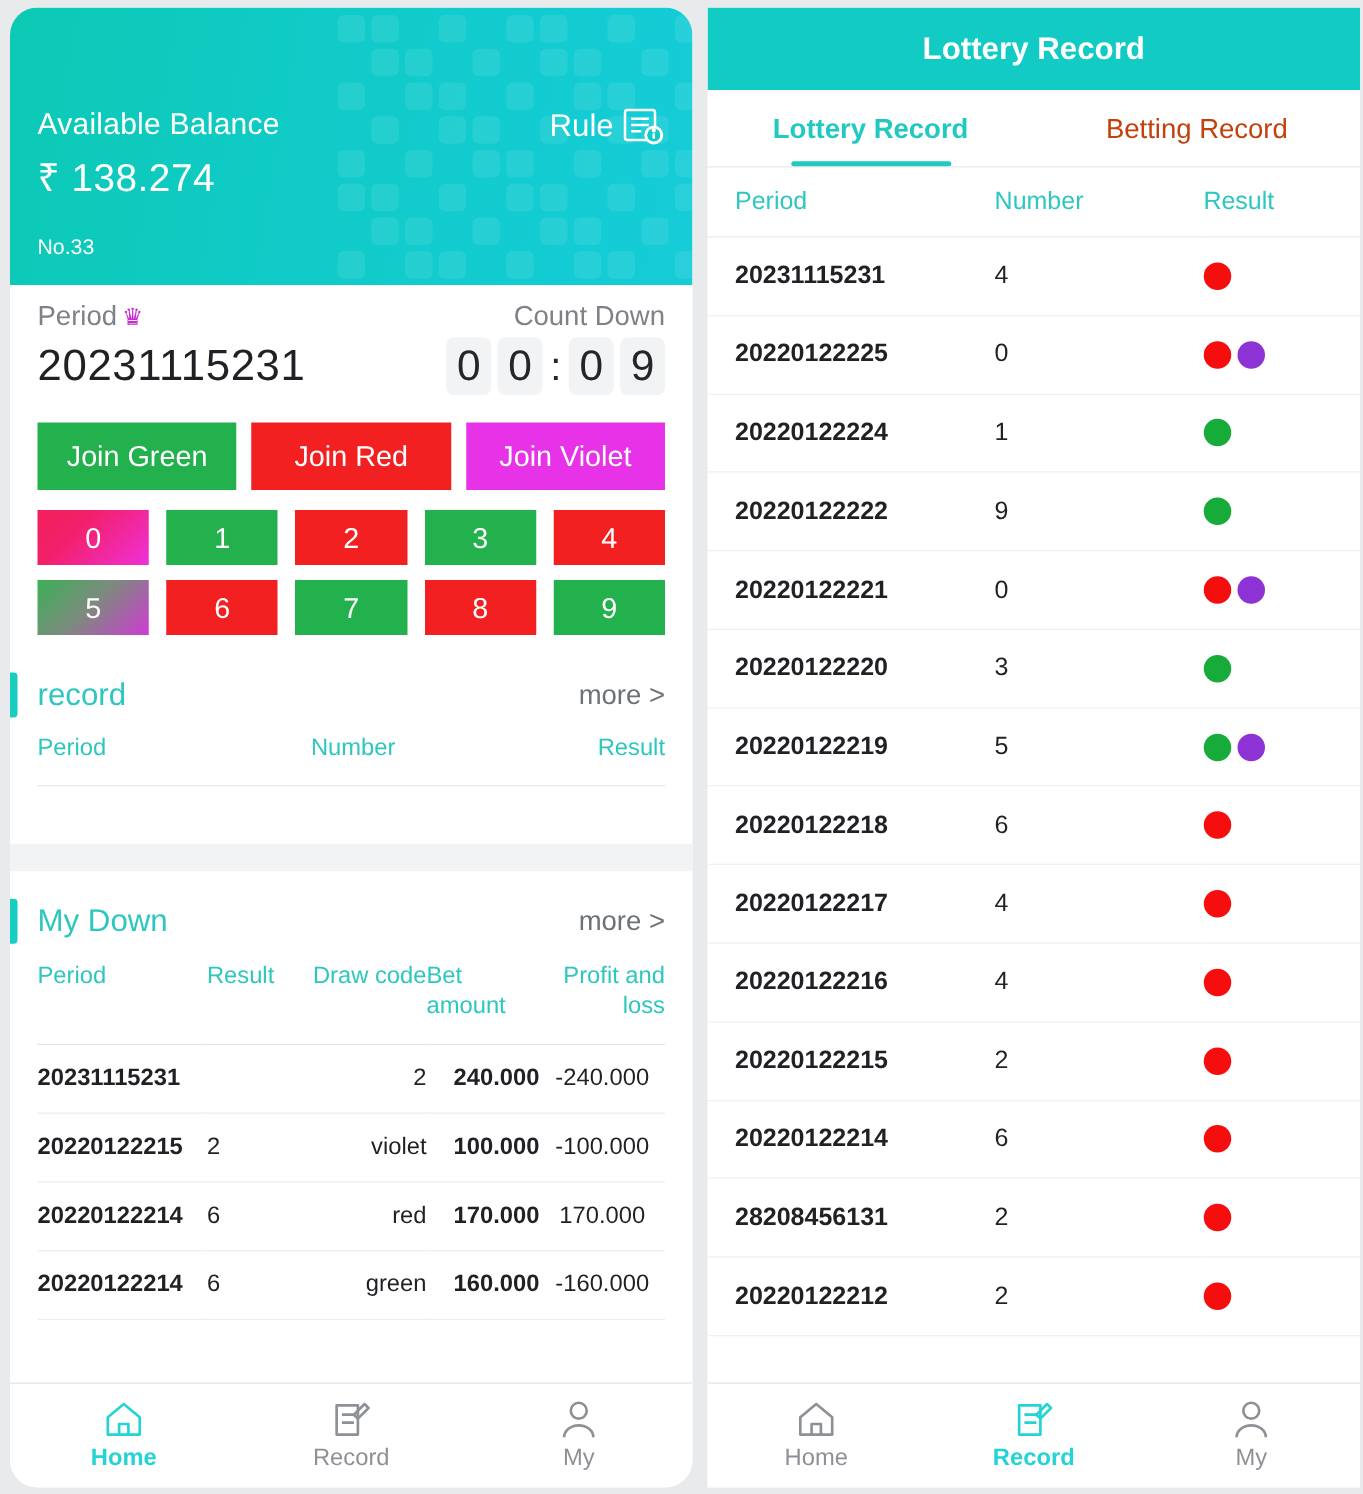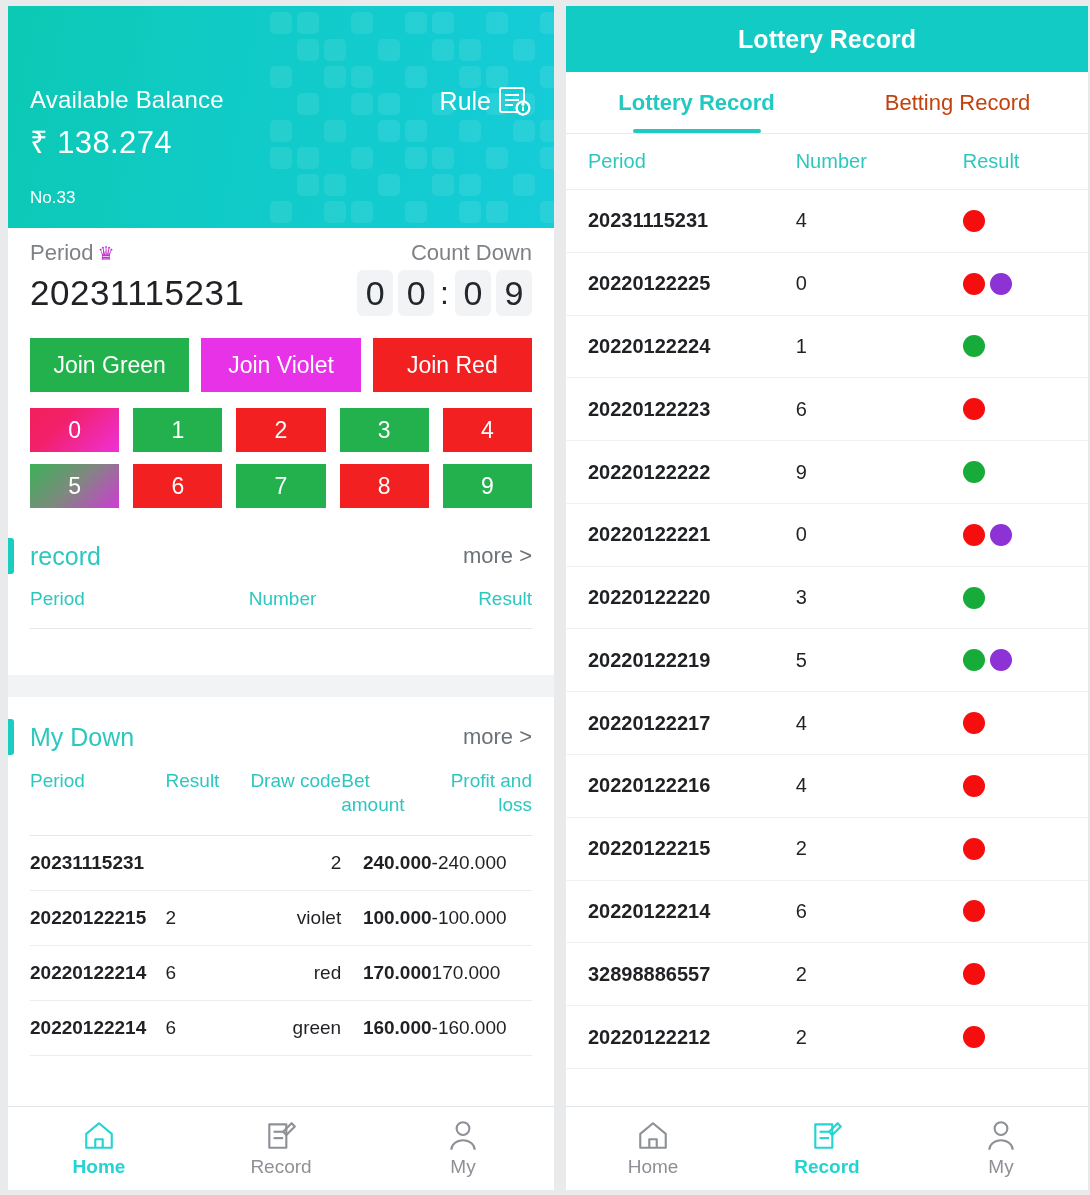--- a/index.html
+++ b/index.html
@@ -16,21 +16,21 @@
     gap: 10px;
     padding: 0;
   }
 
   
   .panel {
     position: relative;
     background: #ffffff;
     overflow: hidden;
   }
-  .panel-left  { width: 546px; margin-left: 8px; margin-top: 6px; height: 1184px; }
+  .panel-left  { width: 546px; margin-left: 8px; margin-top: 6px; height: 1184px; border-radius: 22px; }
   .panel-right { width: 522px; margin-left: 2px; margin-top: 6px; height: 1184px; }
 
   
   .balance-card {
     position: relative;
     height: 222px;
     background: linear-gradient(100deg, #0cc9b4 0%, #10cbc8 45%, #15ccd8 100%);
     overflow: hidden;
     padding: 0 22px;
   }
@@ -135,21 +135,21 @@
   .order-tbl th:nth-child(2){ text-align:left; width: 14%; }
   .order-tbl th:nth-child(3){ text-align:right; width: 21%; }
   .order-tbl th:nth-child(4){ text-align:left; width: 18%; }
   .order-tbl th:nth-child(5){ text-align:right; width: 20%; }
   .order-tbl thead tr { border-bottom: 1px solid #e6e7e9; }
   .order-tbl tbody tr { border-bottom: 1px solid #eceded; }
   .order-tbl td:nth-child(1){ text-align:left; font-weight:600; }
   .order-tbl td:nth-child(2){ text-align:left; }
   .order-tbl td:nth-child(3){ text-align:right; }
   .order-tbl td:nth-child(4){ text-align:right; font-weight:600; }
-  .order-tbl td:nth-child(5){ text-align:left; }
+  .order-tbl td:nth-child(5){ text-align:center; }
 
   .c-green  { color: #22c151; }
   .c-red    { color: #f22020; }
   .c-violet { color: #ef3ce8; margin-top: 29px; }
 
   
   .bottom-nav {
     position: absolute; left: 0; right: 0; bottom: 0;
     height: 84px; background: #fff;
     border-top: 1px solid #e3e4e6;
@@ -302,22 +302,22 @@
           <span class="cd-digit">0</span>
           <span class="cd-colon">:</span>
           <span class="cd-digit">0</span>
           <span class="cd-digit">9</span>
         </div>
       </div>
     </div>
 
     <div class="join-row" id="join-row">
         <button class="join-btn join-green">Join Green</button>
+        <button class="join-btn join-red">Join Red</button>
         <button class="join-btn join-violet">Join Violet</button>
-        <button class="join-btn join-red">Join Red</button>
       </div>
     <div class="num-grid" id="num-grid">
         <button class="num-btn n-redviolet">0</button>
         <button class="num-btn n-green">1</button>
         <button class="num-btn n-red">2</button>
         <button class="num-btn n-green">3</button>
         <button class="num-btn n-red">4</button>
         <button class="num-btn n-greenviolet">5</button>
         <button class="num-btn n-red">6</button>
         <button class="num-btn n-green">7</button>
@@ -472,29 +472,20 @@
             <tr>
               <td>20220122224</td>
               <td class="c-green">1</td>
               <td>
                 <div class="dots">
                   <span class="dot dot-green"></span>
                 </div>
               </td>
             </tr>
             <tr>
-              <td>20220122223</td>
-              <td class="c-red">6</td>
-              <td>
-                <div class="dots">
-                  <span class="dot dot-red"></span>
-                </div>
-              </td>
-            </tr>
-            <tr>
               <td>20220122222</td>
               <td class="c-green">9</td>
               <td>
                 <div class="dots">
                   <span class="dot dot-green"></span>
                 </div>
               </td>
             </tr>
             <tr>
               <td>20220122221</td>
@@ -519,20 +510,29 @@
               <td>20220122219</td>
               <td class="c-green">5</td>
               <td>
                 <div class="dots">
                   <span class="dot dot-green"></span>
                   <span class="dot dot-violet"></span>
                 </div>
               </td>
             </tr>
             <tr>
+              <td>20220122218</td>
+              <td class="c-red">6</td>
+              <td>
+                <div class="dots">
+                  <span class="dot dot-red"></span>
+                </div>
+              </td>
+            </tr>
+            <tr>
               <td>20220122217</td>
               <td class="c-red">4</td>
               <td>
                 <div class="dots">
                   <span class="dot dot-red"></span>
                 </div>
               </td>
             </tr>
             <tr>
               <td>20220122216</td>
@@ -555,21 +555,21 @@
             <tr>
               <td>20220122214</td>
               <td class="c-red">6</td>
               <td>
                 <div class="dots">
                   <span class="dot dot-red"></span>
                 </div>
               </td>
             </tr>
             <tr>
-              <td>32898886557</td>
+              <td>28208456131</td>
               <td class="c-red">2</td>
               <td>
                 <div class="dots">
                   <span class="dot dot-red"></span>
                 </div>
               </td>
             </tr>
             <tr>
               <td>20220122212</td>
               <td class="c-red">2</td>

